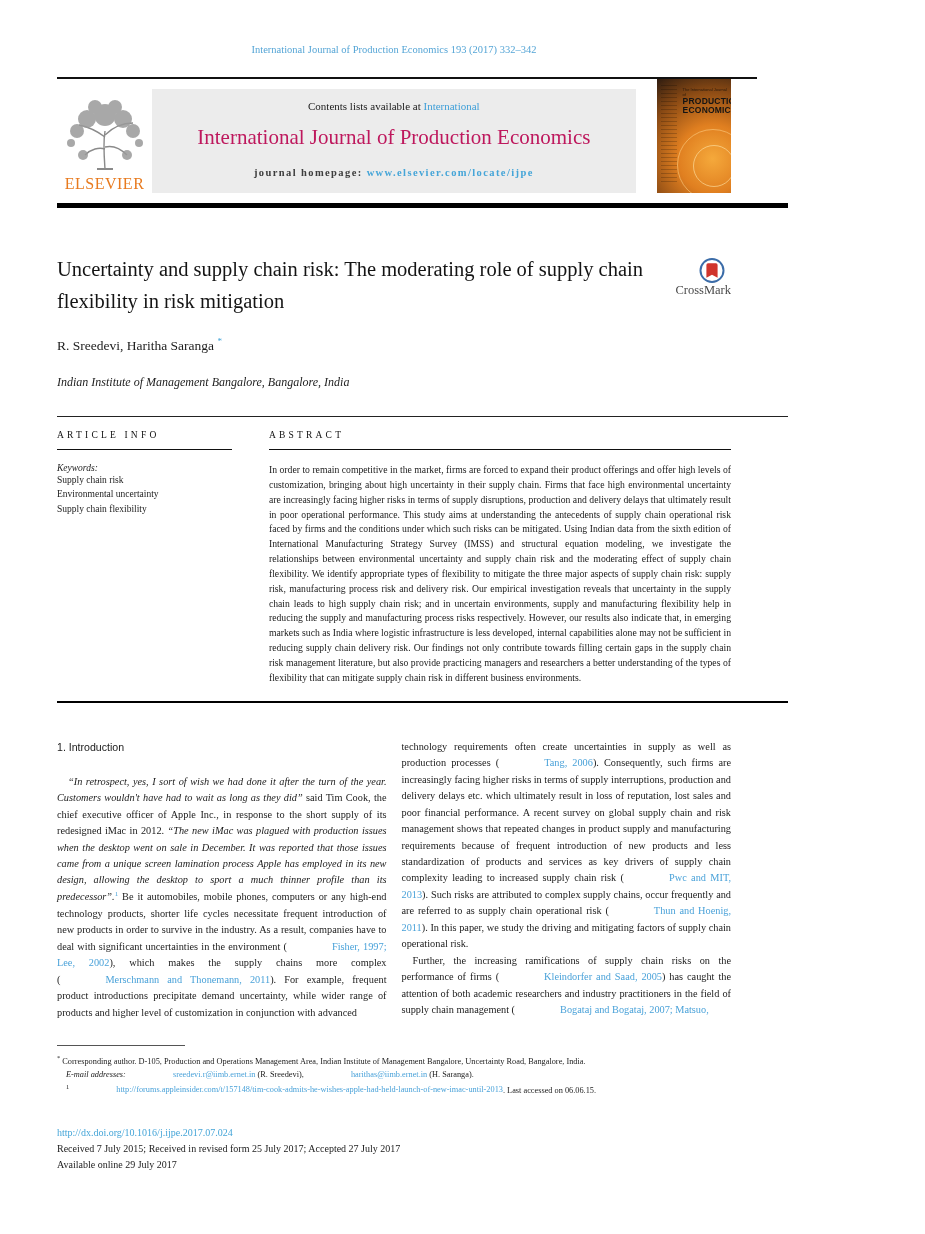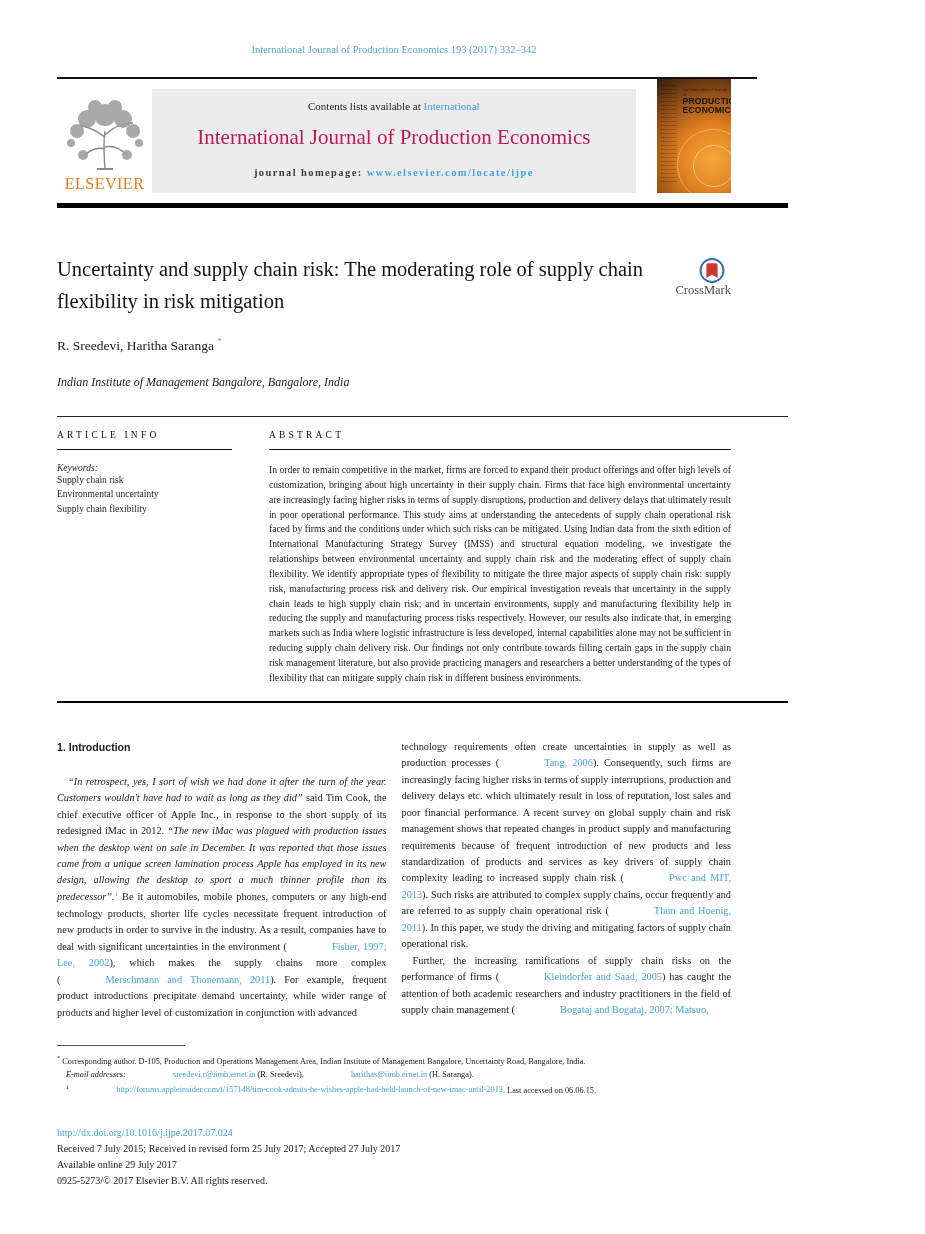--- a/index.html
+++ b/index.html
@@ -52,21 +52,21 @@
   .sec-head{font-size:9.5px;letter-spacing:3.2px;color:#111;}
   .short-rule{height:1px;background:#111;margin-top:9px;margin-bottom:13px;}
   .kw-label{font-size:9.5px;font-style:italic;}
   .kw-item{font-size:9.5px;line-height:1.5;}
   .abstract{font-size:9.7px;line-height:1.53;text-align:justify;color:#1b1b1b;}
   .thick-rule2{width:811px;height:2px;background:#000;margin-top:15px;}
   
   .body-row{display:flex;margin-top:36px;}
   .bcol{width:398px;font-size:10.3px;line-height:1.6;text-align:justify;color:#1b1b1b;}
   .bcol-left{margin-right:15px;}
-  .sec1{font-size:10.6px;font-weight:bold;margin-bottom:18px;font-family:"Liberation Sans",sans-serif;}
+  .sec1{font-size:10.6px;font-weight:normal;margin-bottom:18px;font-family:"Liberation Sans",sans-serif;}
   .para{margin:0;}
   .para.indent{text-indent:11px;}
   .it{font-style:italic;}
   .lnk{color:#4aa2d9;cursor:pointer;padding-left:45px;}
   .suplnk{color:#4aa2d9;font-size:7px;vertical-align:super;cursor:pointer;}
   
   .fn-zone{margin-top:24px;}
   .fn-rule{width:128px;height:1px;background:#555;margin-bottom:7px;}
   .fn{font-size:8.3px;line-height:1.55;color:#1b1b1b;}
   .fn .mark{font-size:6.5px;vertical-align:super;}
@@ -190,16 +190,15 @@
     <div class="fn-rule"></div>
     <div class="fn"><span class="mark">*</span><span> Corresponding author. D-105, Production and Operations Management Area, Indian Institute of Management Bangalore, Uncertainty Road, Bangalore, India.</span></div>
     <div class="fn fn-indent"><span class="fn-email-label">E-mail addresses: </span><span class="lnk">sreedevi.r@iimb.ernet.in</span><span> (R. Sreedevi), </span><span class="lnk">harithas@iimb.ernet.in</span><span> (H. Saranga).</span></div>
     <div class="fn fn-indent"><span class="mark">1</span> <span class="lnk">http://forums.appleinsider.com/t/157148/tim-cook-admits-he-wishes-apple-had-held-launch-of-new-imac-until-2013</span><span>. Last accessed on 06.06.15.</span></div>
   </div>
 
   <div class="footer">
     <div class="doi">http://dx.doi.org/10.1016/j.ijpe.2017.07.024</div>
     <div>Received 7 July 2015; Received in revised form 25 July 2017; Accepted 27 July 2017</div>
     <div>Available online 29 July 2017</div>
-    <div>0925-5273/© 2017 Elsevier B.V. All rights reserved.</div>
   </div>
 
 </div>
 
 </body></html>

